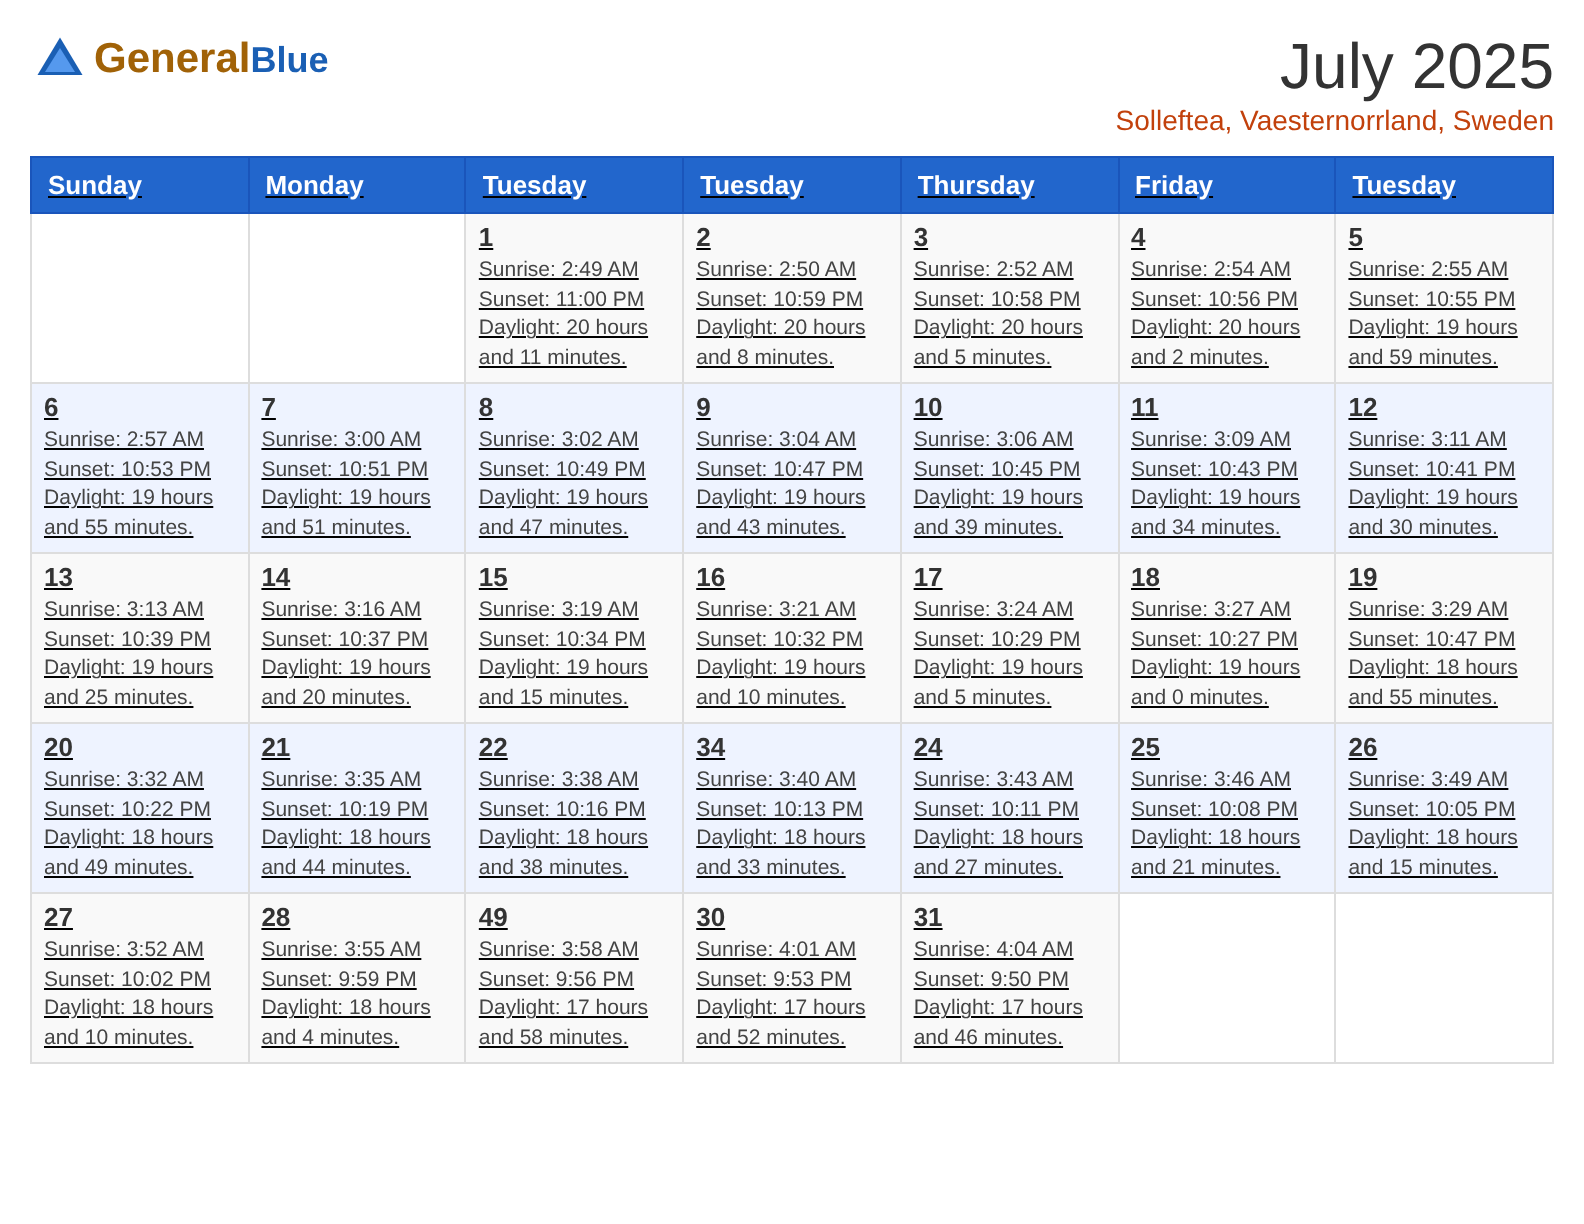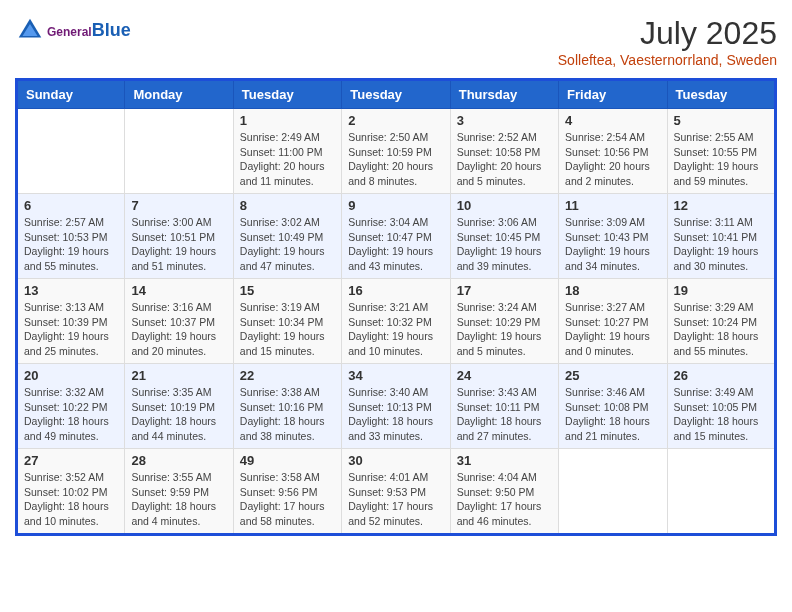--- a/index.html
+++ b/index.html
@@ -14,23 +14,23 @@
       display: flex;
       justify-content: space-between;
       align-items: flex-start;
       margin-bottom: 10px;
     }
     .logo {
       display: flex;
       align-items: center;
     }
     .logo-text-general {
-      font-size: 12px;
+      font-size: 21px;
       font-weight: bold;
-      color: #701a75;
+      color: #a16207;
     }
     .logo-text-blue {
       font-size: 18px;
       font-weight: bold;
       color: #1a5fb4;
       margin-top: 48px;
     }
     .logo-icon {
       width: 30px;
       height: 30px;
@@ -44,21 +44,22 @@
       font-weight: normal;
       color: #333;
     }
     .location {
       font-size: 14px;
       color: #c2410c;
     }
     .calendar {
       width: 100%;
       border-collapse: collapse;
-      border: 3px solid #1d4ed8;
+      border: 1px solid #1d4ed8;
+      text-decoration: underline;
     }
     .calendar th {
       background-color: #2266cc;
       color: white;
       text-align: left;
       padding: 6px 8px;
       font-size: 13px;
       border: 1px solid #1a55bb;
     }
     .calendar td {
@@ -253,21 +254,21 @@
         <td>
           <span class="day-number">18</span>
           <div class="day-info">Sunrise: 3:27 AM
 Sunset: 10:27 PM
 Daylight: 19 hours
 and 0 minutes.</div>
         </td>
         <td>
           <span class="day-number">19</span>
           <div class="day-info">Sunrise: 3:29 AM
-Sunset: 10:24 PM
+Sunset: 10:47 PM
 Daylight: 18 hours
 and 55 minutes.</div>
         </td>
       </tr>
       <tr>
         <td>
           <span class="day-number">20</span>
           <div class="day-info">Sunrise: 3:32 AM
 Sunset: 10:22 PM
 Daylight: 18 hours

